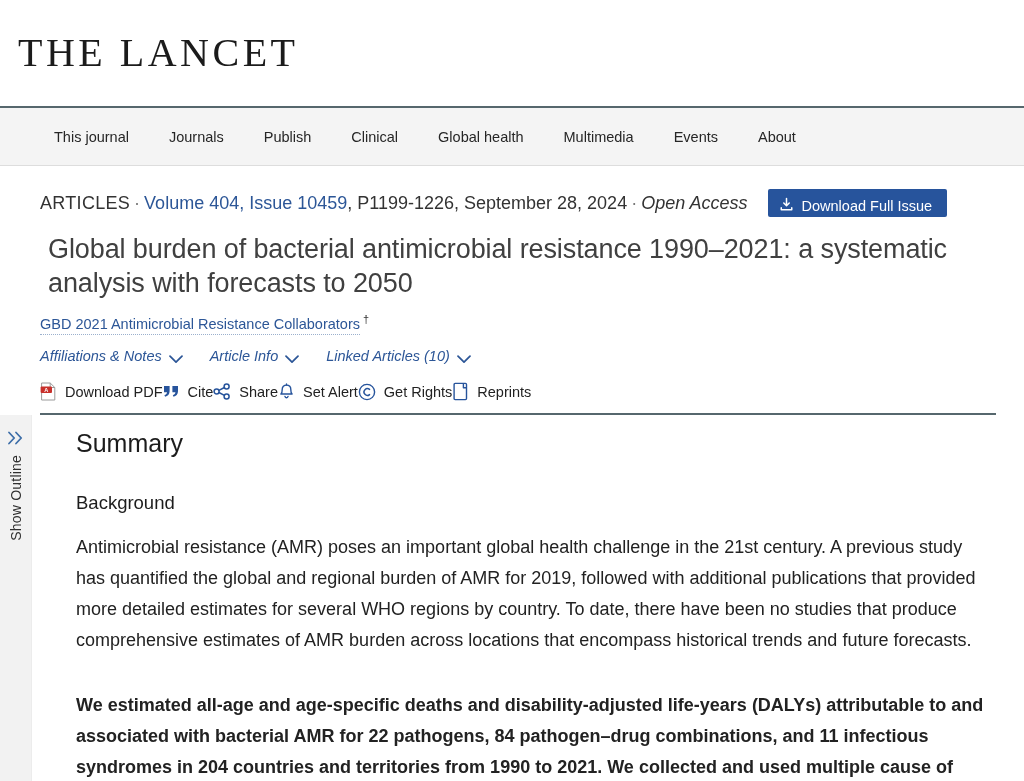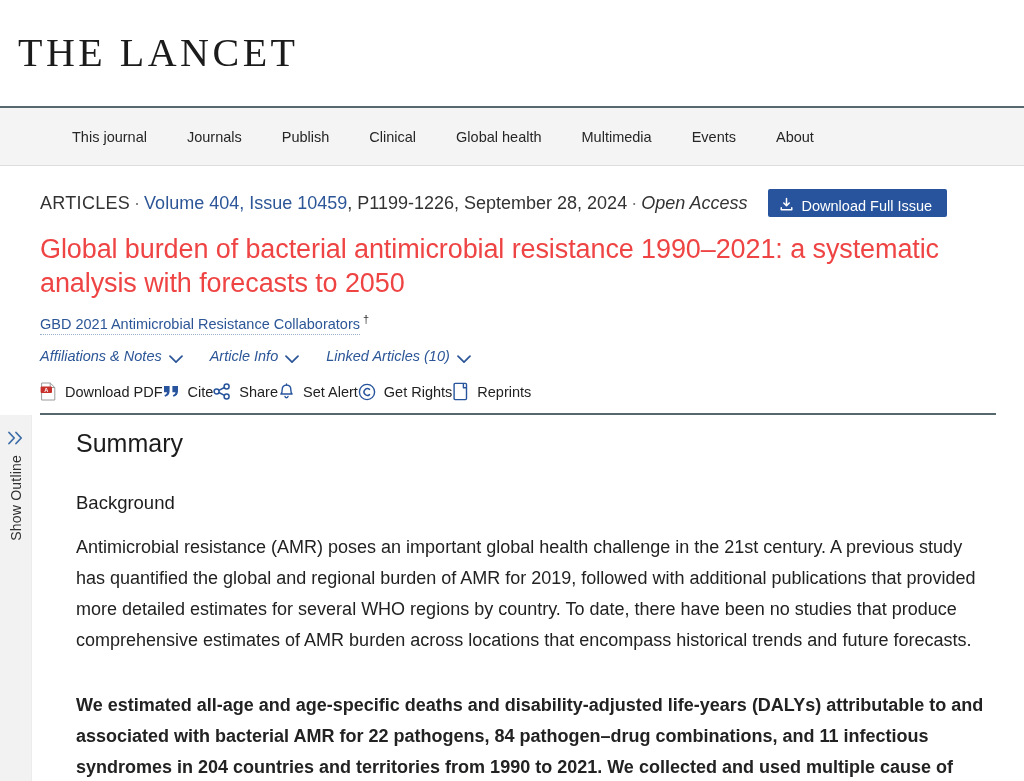--- a/index.html
+++ b/index.html
@@ -31,21 +31,21 @@
     line-height: 1;
   }
 
   
   .navbar {
     height: 58px;
     background: #f4f4f4;
     border-bottom: 1px solid #dddddd;
     display: flex;
     align-items: center;
-    padding-left: 72px;
+    padding-left: 54px;
   }
   .nav-item {
     font-size: 14.5px;
     color: #262626;
     margin-right: 40px;
     cursor: pointer;
     white-space: nowrap;
   }
 
   
@@ -89,22 +89,22 @@
     gap: 8px;
     cursor: pointer;
     white-space: nowrap;
   }
 
   
   .article-title {
     font-size: 27px;
     font-weight: 400;
     line-height: 1.26;
-    color: #ef4444;
-    margin: 12px 0 0 0;
+    color: #404040;
+    margin: 12px 0 0 8px;
     max-width: 965px;
     letter-spacing: -0.1px;
   }
 
   
   .authors-line {
     margin-top: 14px;
     font-size: 14.5px;
     line-height: 1;
   }

